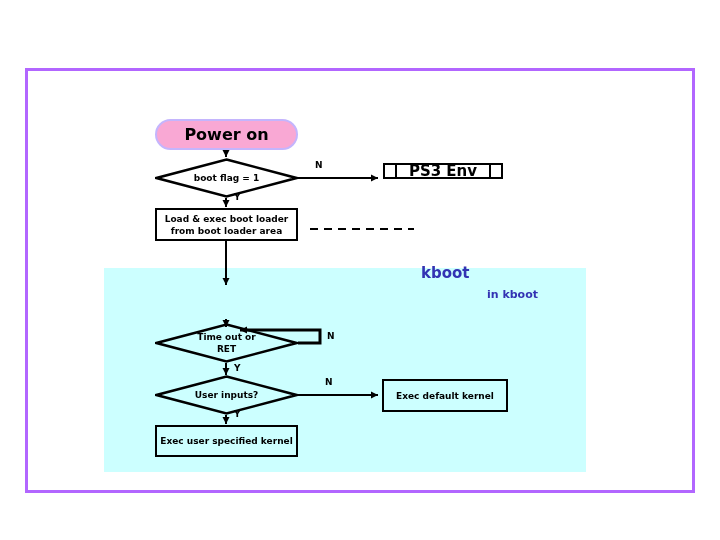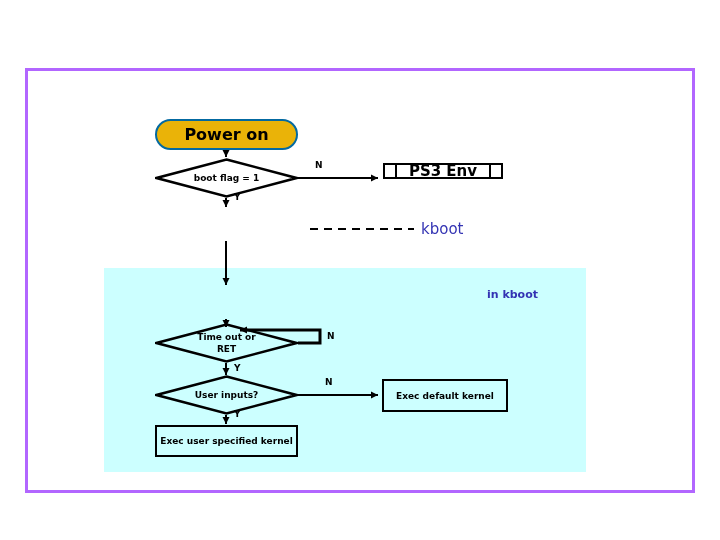--- a/index.html
+++ b/index.html
@@ -44,23 +44,23 @@
   }
   .proc-box {
     border: 2px solid #000000;
     background: transparent;
     font-weight: bold;
     font-size: 9px;
     line-height: 12px;
     color: #000000;
   }
   .terminator {
-    border: 2px solid #0369a1;
+    border: 2px solid #c4b5fd;
     border-radius: 18px;
-    background: #eab308;
+    background: #f9a8d4;
     font-weight: bold;
     font-size: 16px;
     color: #000000;
   }
   .predef {
     border: 2px solid #000000;
     background: #ffffff;
     font-weight: bold;
     font-size: 15px;
     color: #000000;
@@ -93,24 +93,25 @@
   }
 
   .edge-label {
     position: absolute;
     font-weight: bold;
     font-size: 9px;
     color: #000000;
   }
   .kboot-text {
     position: absolute;
-    font-weight: normal;
+    font-weight: bold;
     font-size: 15px;
     color: #3333b3;
     white-space: nowrap;
+    margin-top: 44px;
   }
   .in-kboot-text {
     position: absolute;
     font-weight: bold;
     font-size: 11px;
     color: #3333b3;
     white-space: nowrap;
   }
   #connectors {
     position: absolute;
@@ -170,20 +171,24 @@
   </div>
   <div class="edge-label" style="left:315px; top:160px;">N</div>
   <div class="edge-label" style="left:234px; top:192px;">Y</div>
 
   <div class="node predef" style="left:383px; top:163px; width:120px; height:16px; position:absolute;">
     <span class="bar left"></span>
     <span class="bar right"></span>
     <span>PS3 Env</span>
   </div>
 
+  <div class="node proc-box" style="left:155px; top:208px; width:143px; height:33px; flex-direction:column;">
+    <span>Load &amp; exec boot loader</span>
+    <span>from boot loader area</span>
+  </div>
 
   <div class="kboot-text" style="left:421px; top:220px;">kboot</div>
 
   <div class="in-kboot-text" style="left:487px; top:288px;">in kboot</div>
 
 
   <div class="diamond-wrap" style="left:155px; top:323px; width:143px; height:40px;">
     <svg width="143" height="40" viewBox="0 0 143 40" xmlns="http://www.w3.org/2000/svg">
       <polygon points="71.5,1.5 141.5,20 71.5,38.5 1.5,20" fill="none" stroke="#000000" stroke-width="2.5"></polygon>
     </svg>

